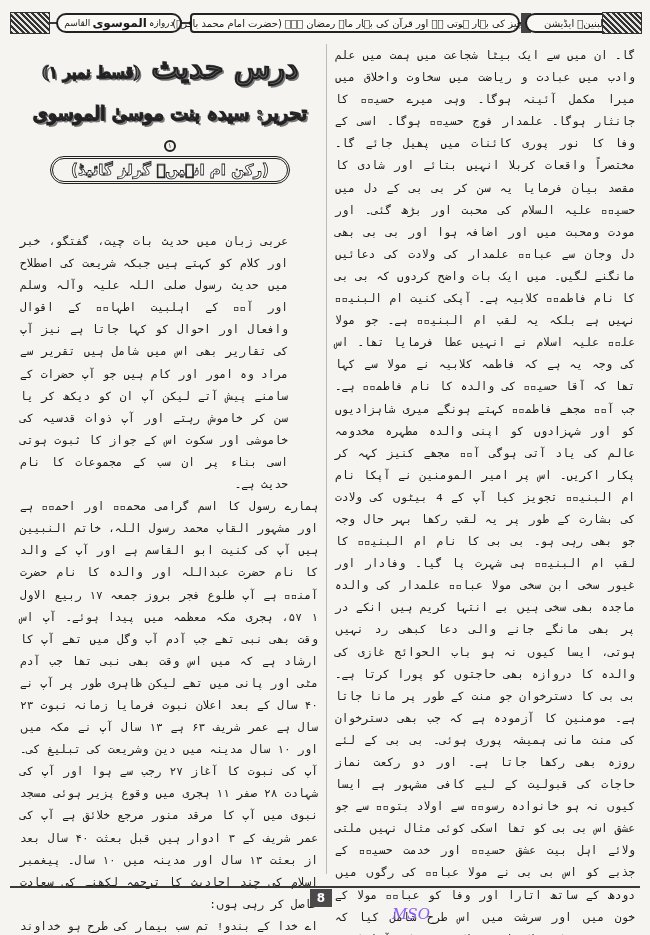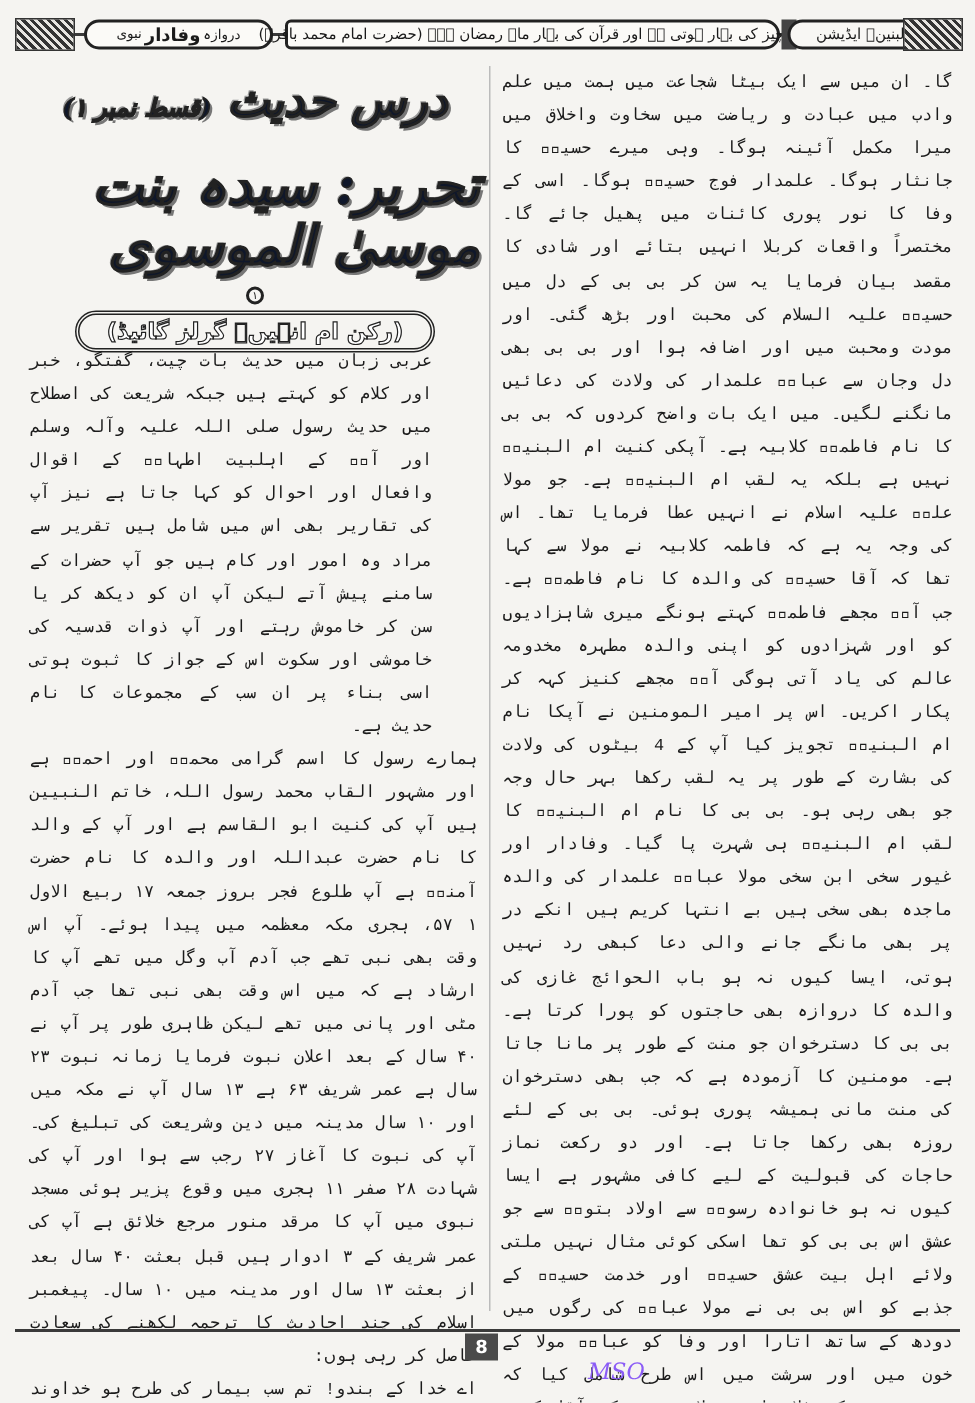--- a/index.html
+++ b/index.html
@@ -15,24 +15,24 @@
     .ornament.right { right: 0; }
     .pill { position: absolute; top: 1px; height: 20px; border: 2px solid #222; border-radius: 10px; background: #fbfaf7; display: flex; align-items: center; justify-content: center; font-size: 11px; direction: rtl; white-space: nowrap; }
     .pill.magazine { left: 46px; width: 126px; font-weight: bold; font-size: 12px; }
     .pill.magazine .small { font-weight: normal; font-size: 9px; margin: 0 2px; }
     .pill.quote { left: 180px; width: 330px; font-size: 10px; border-radius: 4px 10px 10px 4px; }
     .pill.edition { left: 515px; width: 112px; font-size: 10px; background: #f8f7f4; }
     .dark-sep { position: absolute; top: 1px; width: 10px; height: 20px; background: #444; }
 
     
     .title-block { position: absolute; left: 20px; top: 48px; width: 300px; height: 155px; text-align: center; direction: rtl; }
-    .title-line { font-family: "DejaVu Serif", serif; font-weight: bold; color: #0f172a; -webkit-text-stroke: 1px #222; text-shadow: 0 0 0 #222, 2px 2px 0 #777, -1px -1px 0 #999; font-style: italic; }
+    .title-line { font-family: "DejaVu Serif", serif; font-weight: bold; color: #737373; -webkit-text-stroke: 1px #222; text-shadow: 0 0 0 #222, 2px 2px 0 #777, -1px -1px 0 #999; }
     .title-1 { font-size: 30px; line-height: 40px; }
     .title-1 .sub { font-size: 16px; }
-    .title-2 { font-size: 36px; line-height: 40px; margin-top: 12px; text-align: right; }
+    .title-2 { font-size: 19px; line-height: 40px; margin-top: 0; }
     .title-dot { display: inline-block; width: 12px; height: 12px; border: 2px solid #222; border-radius: 50%; margin: 4px 0 2px; font-size: 7px; line-height: 8px; }
     .byline-pill { display: inline-block; margin-top: 2px; padding: 2px 18px; border: 3px double #222; border-radius: 16px; font-size: 15px; font-weight: bold; color: #fff; -webkit-text-stroke: 0.8px #222; background: #f5f4f1; }
 
     
     .col { position: absolute; direction: rtl; text-align: justify; text-align-last: right; font-family: Liberation Mono, monospace; font-size: 11.2px; line-height: 22.1px; color: #1b1b1b; }
     .col-left { left: 20px; top: 188px; width: 298px; margin-top: 43px; }
     .col-right { left: 335px; top: 45px; width: 300px; }
     .col p { margin: 0; }
     .col .indent { padding-right: 30px; }
     .col .reference { text-align: center; text-align-last: center; padding-left: 40px; margin-top: 4px; }
@@ -46,22 +46,22 @@
 </head>
 <body>
 
 <div class="page">
 
   <div class="header">
     <div class="header-line"></div>
     <div class="ornament left"></div>
     <div class="pill magazine">
       <span class="small">دروازہ</span>
-      <span>وفادار</span>
-      <span class="small">نبوی</span>
+      <span>الموسوی</span>
+      <span class="small">القاسم</span>
     </div>
     <div class="pill quote">ہر چیز کی بہار ہوتی ہے اور قرآن کی بہار ماہ رمضان ہے۔ (حضرت امام محمد باقرؑ)</div>
     <div class="dark-sep" style="left:511px"></div>
     <div class="pill edition">ام البنینؑ ایڈیشن</div>
     <div class="ornament right"></div>
   </div>
 
   <div class="title-block">
     <div class="title-line title-1">
       <span>درس حدیث</span>

